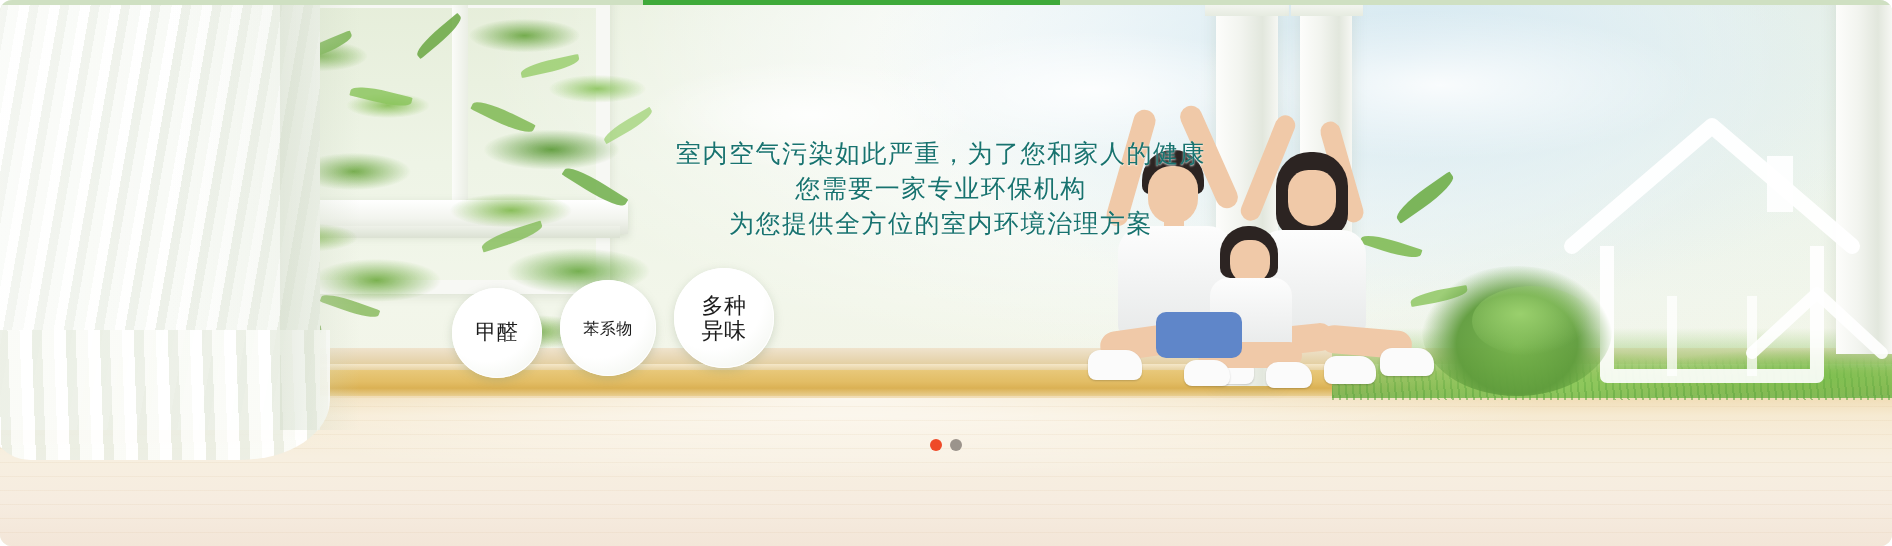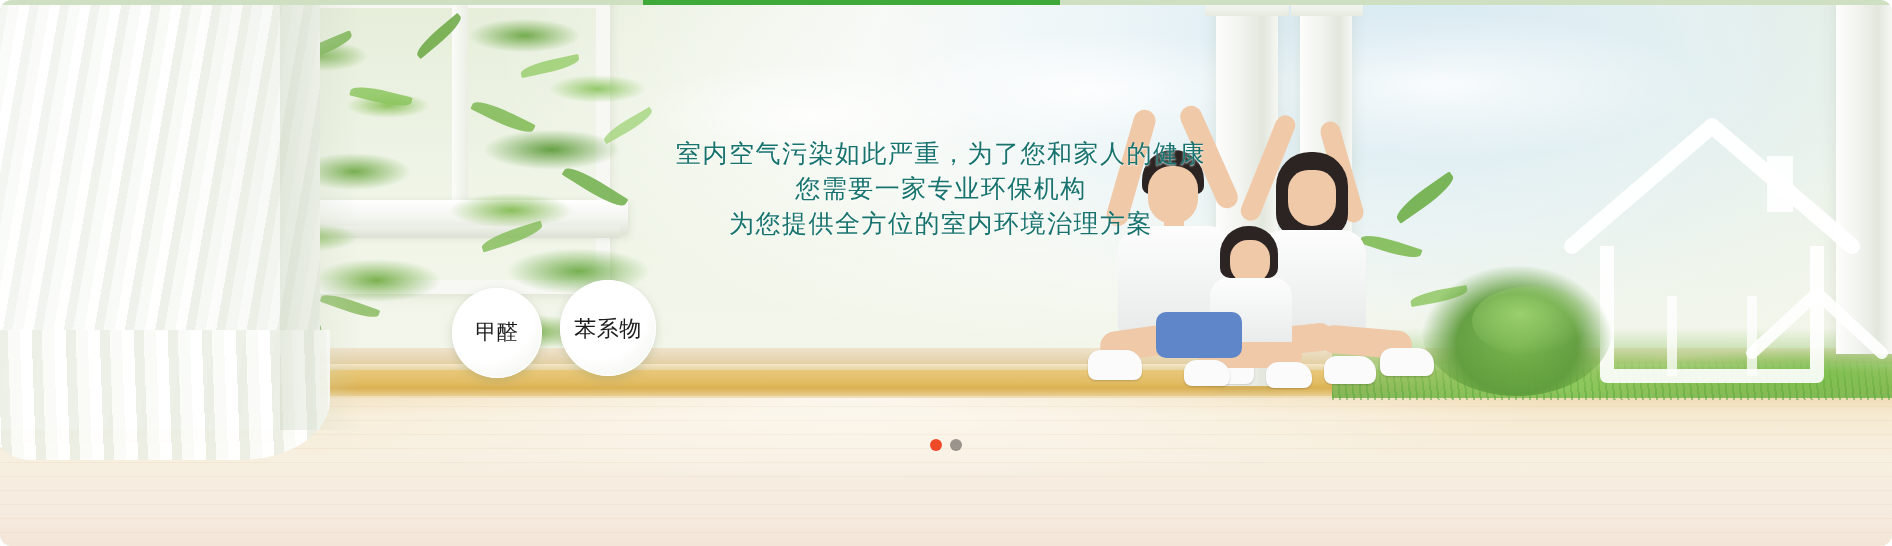--- a/index.html
+++ b/index.html
@@ -190,21 +190,21 @@
     display:flex; flex-direction:column;
     align-items:center; justify-content:center;
     color:#1c1c1c;
     font-family:"DejaVu Sans","Liberation Sans",sans-serif;
     font-size:21px;
     line-height:25px;
     letter-spacing:.5px;
     text-align:center;
   }
   .badge.b1{ margin-right:18px; margin-top:20px;font-family:Liberation Mono, monospace; }
-  .badge.b2{ width:96px;height:96px; margin-right:18px; margin-top:12px; font-size:22px;align-items:center;}
+  .badge.b2{ width:96px;height:96px; margin-right:18px; margin-top:12px; font-size:16px;align-items:center;}
   .badge.b3{ width:100px;height:100px; margin-right:18px; margin-top:0px; font-size:22px;}
   .badge.b4{ width:98px;height:98px; margin-top:4px; font-size:22px;}
   .badge span{ display:block; white-space:nowrap; }
 
   
   .family{
     position:absolute; left:1080px; bottom:118px; width:450px; height:330px;
   }
   .skin{ background:#f0c9a8; position:absolute; }
   .shirt{ background:linear-gradient(to bottom,#fdfdfd,#e8eaea); position:absolute; }
@@ -353,20 +353,24 @@
     <span class="line">为您提供全方位的室内环境治理方案</span>
   </div>
 
   <div class="badges">
     <div class="badge b1">
       <span>甲醛</span>
     </div>
     <div class="badge b2">
       <span>苯系物</span>
     </div>
+    <div class="badge b3">
+      <span>多种</span>
+      <span>异味</span>
+    </div>
   </div>
 
   <div class="dots">
     <span class="dot active"></span>
     <span class="dot"></span>
   </div>
 
   <div class="top-strip"></div>
 
 </div>

